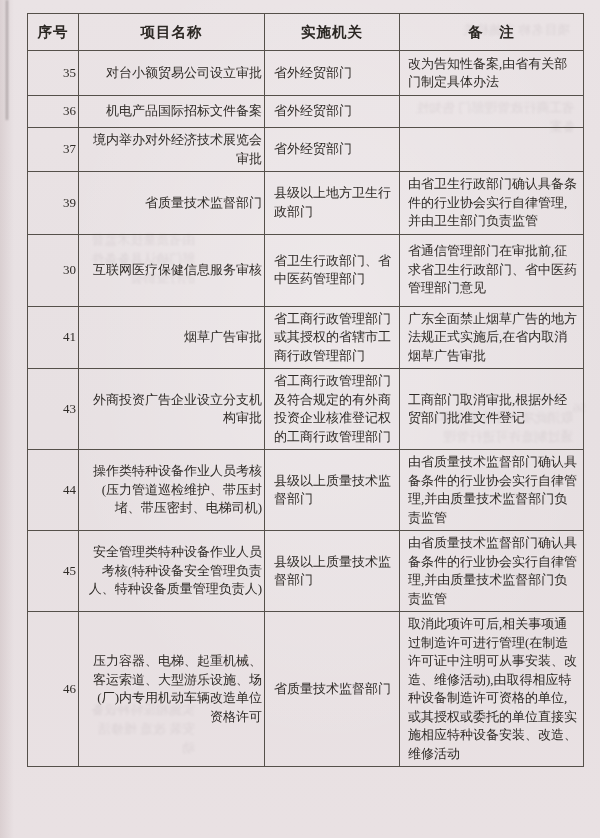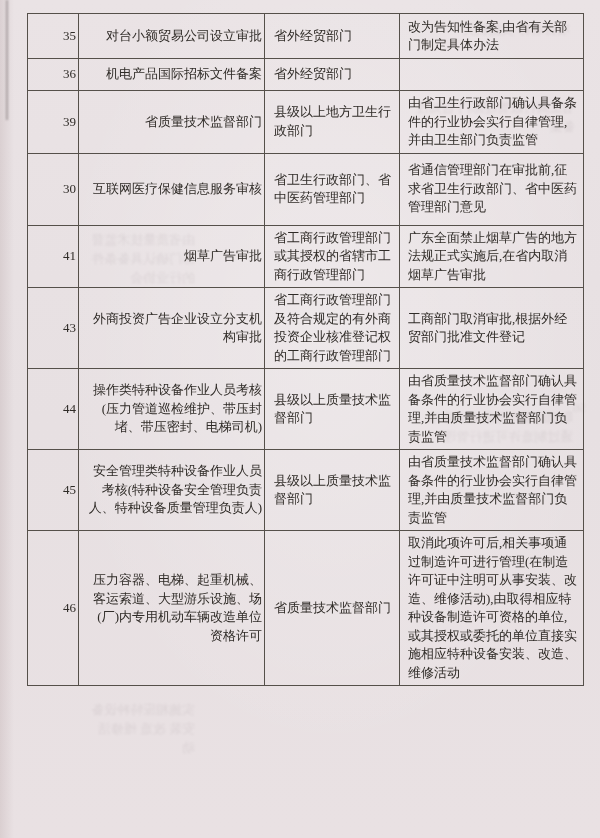--- a/index.html
+++ b/index.html
@@ -79,29 +79,41 @@
   <div class="ghost" style="left:85px; top:700px; width:110px;">实施相应特种设备安装 改造 维修活动</div>
 
   <table class="doc">
     <colgroup>
       <col style="width:51px">
       <col style="width:186px">
       <col style="width:135px">
       <col style="width:184px">
     </colgroup>
     <tbody>
+        <tr class="hdr">
+      <th>序号</th>
+      <th>项目名称</th>
+      <th>实施机关</th>
+      <th>备　注</th>
+    </tr>
     <tr class="r0">
       <td class="c-no">35</td>
       <td class="c-name">对台小额贸易公司设立审批</td>
       <td class="c-agency">省外经贸部门</td>
       <td class="c-note">改为告知性备案,由省有关部门制定具体办法</td>
     </tr>
     <tr class="r1">
       <td class="c-no">36</td>
       <td class="c-name">机电产品国际招标文件备案</td>
+      <td class="c-agency">省外经贸部门</td>
+      <td class="c-note"></td>
+    </tr>
+    <tr class="r2">
+      <td class="c-no">37</td>
+      <td class="c-name">境内举办对外经济技术展览会审批</td>
       <td class="c-agency">省外经贸部门</td>
       <td class="c-note"></td>
     </tr>
     <tr class="r4">
       <td class="c-no">39</td>
       <td class="c-name">省质量技术监督部门</td>
       <td class="c-agency">县级以上地方卫生行政部门</td>
       <td class="c-note">由省卫生行政部门确认具备条件的行业协会实行自律管理,并由卫生部门负责监管</td>
     </tr>
     <tr class="r5">

